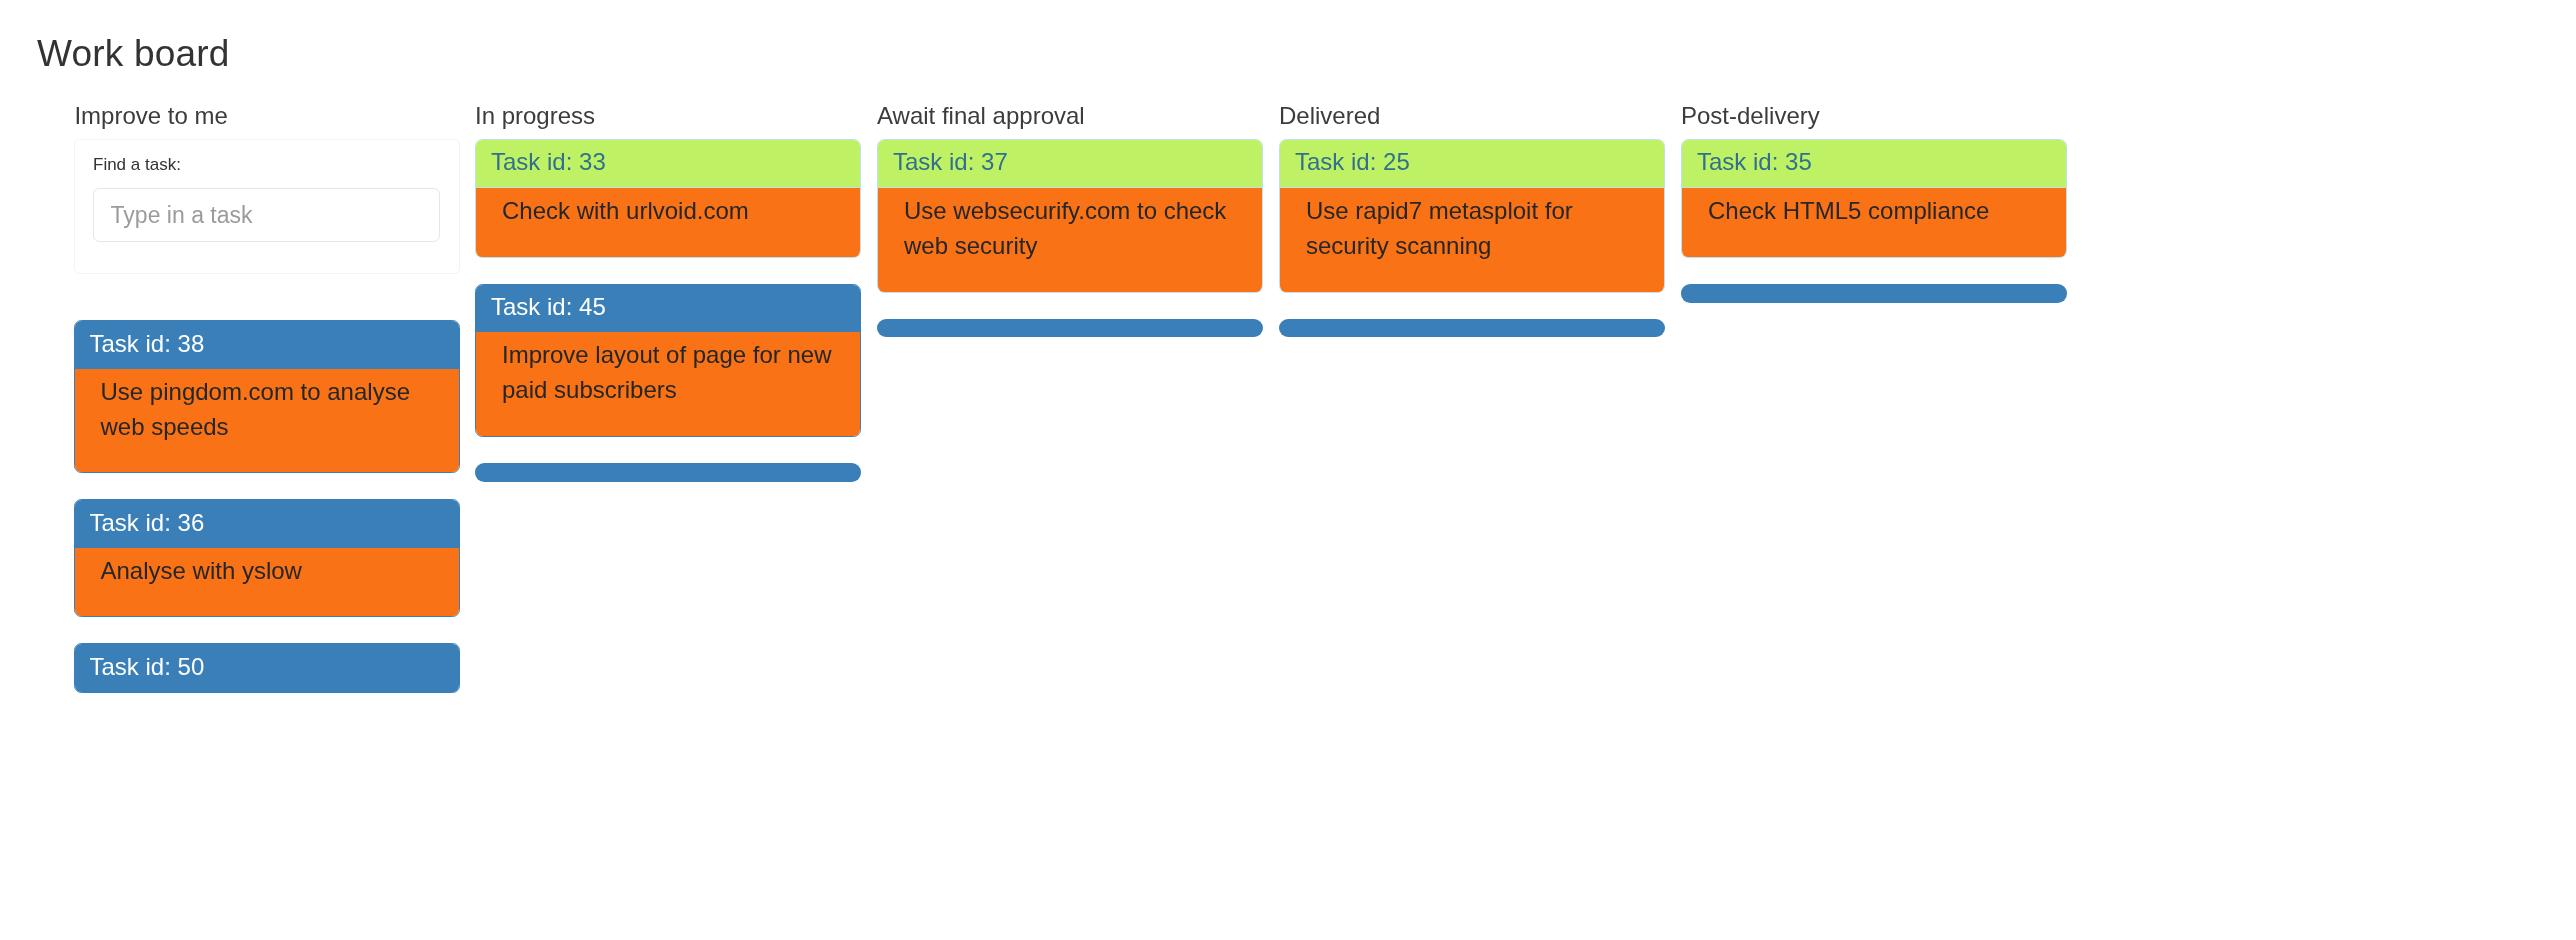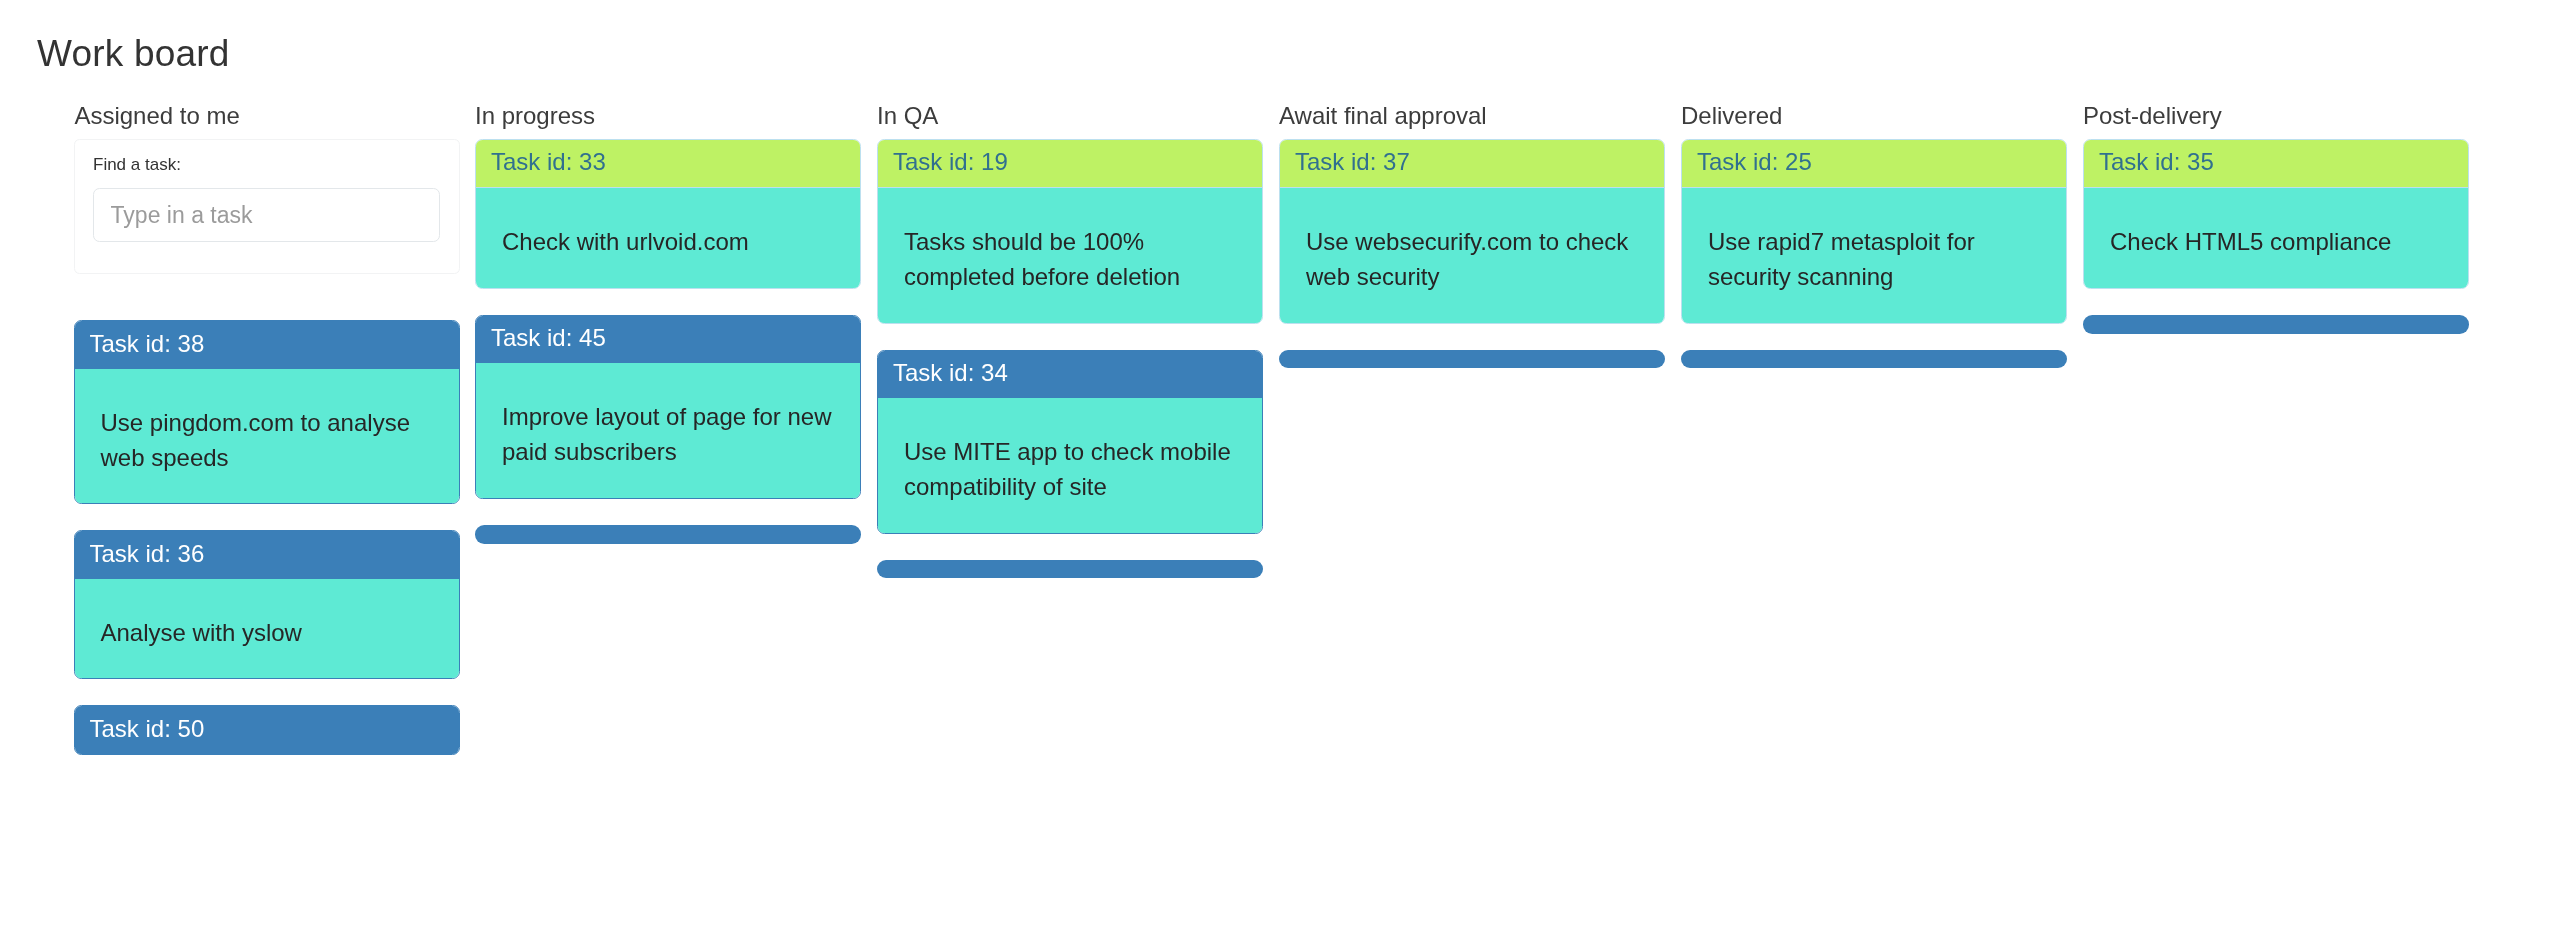--- a/index.html
+++ b/index.html
@@ -137,47 +137,47 @@
 
   .card-head {
     font-size: 24px;
     line-height: 1.2;
     padding: 8.3px 15px 10.2px 15px;
     font-weight: 400;
     white-space: nowrap;
   }
 
   .card-body {
-    padding: 37px 26px 28px 26px;
+    padding: 6px 26px 28px 26px;
     font-size: 24px;
     line-height: 1.45;
     color: #262626;
     font-weight: 400;
-    background: #5eead4;
+    background: #f97316;
   }
 
   
   .drop-bar {
     height: 18.5px;
     border-radius: 9.2px;
     background: #3b7fb8;
     width: 386px;
     margin-top: 1.8px;
   }
 </style>
 </head>
 <body>
 
 <div class="page">
 
   <div class="page-title">Work board</div>
 
   <div class="board" id="board">
       <div class="column first">
-        <div class="column-title">Assigned to me</div>
+        <div class="column-title">Improve to me</div>
         <div class="search-panel">
           <div class="search-label">Find a task:</div>
           <input type="text" class="search-input" placeholder="Type in a task" style="">
         </div>
         <div class="first-col-gap"></div>
         <div class="card-list">
           <div class="card primary">
             <div class="card-head">Task id: 38</div>
             <div class="card-body">Use pingdom.com to analyse web speeds</div>
           </div>
@@ -198,34 +198,20 @@
             <div class="card-body">Check with urlvoid.com</div>
           </div>
           <div class="card primary">
             <div class="card-head">Task id: 45</div>
             <div class="card-body">Improve layout of page for new paid subscribers</div>
           </div>
         </div>
         <div class="drop-bar"></div>
       </div>
       <div class="column">
-        <div class="column-title">In QA</div>
-        <div class="card-list">
-          <div class="card info">
-            <div class="card-head">Task id: 19</div>
-            <div class="card-body">Tasks should be 100% completed before deletion</div>
-          </div>
-          <div class="card primary">
-            <div class="card-head">Task id: 34</div>
-            <div class="card-body">Use MITE app to check mobile compatibility of site</div>
-          </div>
-        </div>
-        <div class="drop-bar"></div>
-      </div>
-      <div class="column">
         <div class="column-title">Await final approval</div>
         <div class="card-list">
           <div class="card info">
             <div class="card-head">Task id: 37</div>
             <div class="card-body">Use websecurify.com to check web security</div>
           </div>
         </div>
         <div class="drop-bar"></div>
       </div>
       <div class="column">

